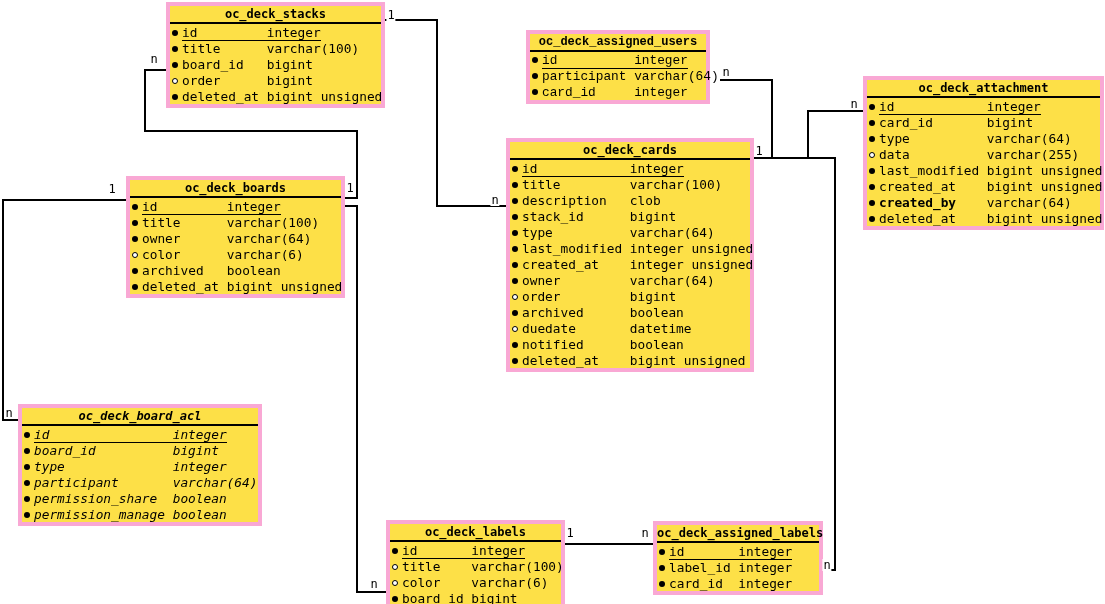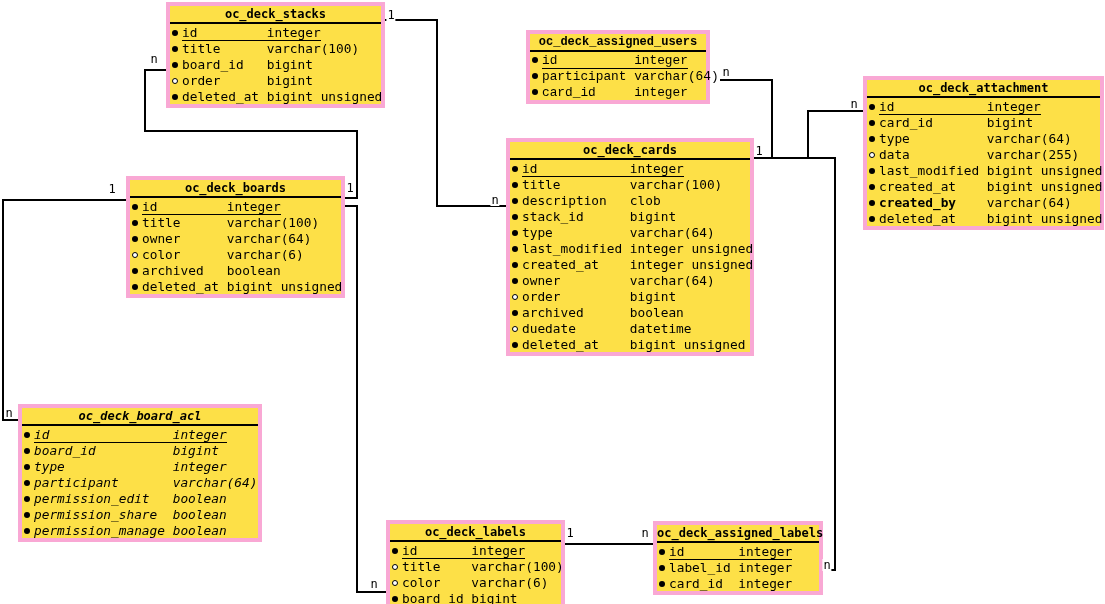--- a/index.html
+++ b/index.html
@@ -99,29 +99,29 @@
       <div class="col-row"><span class="dot filled"></span><span class="col-name" style="width: 14ch;">title</span><span class="col-type">varchar(100)</span></div>
       <div class="col-row"><span class="dot filled"></span><span class="col-name" style="width: 14ch;">description</span><span class="col-type">clob</span></div>
       <div class="col-row"><span class="dot filled"></span><span class="col-name" style="width: 14ch;">stack_id</span><span class="col-type">bigint</span></div>
       <div class="col-row"><span class="dot filled"></span><span class="col-name" style="width: 14ch;">type</span><span class="col-type">varchar(64)</span></div>
       <div class="col-row"><span class="dot filled"></span><span class="col-name" style="width: 14ch;">last_modified</span><span class="col-type">integer unsigned</span></div>
       <div class="col-row"><span class="dot filled"></span><span class="col-name" style="width: 14ch;">created_at</span><span class="col-type">integer unsigned</span></div>
       <div class="col-row"><span class="dot filled"></span><span class="col-name" style="width: 14ch;">owner</span><span class="col-type">varchar(64)</span></div>
       <div class="col-row"><span class="dot open"></span><span class="col-name" style="width: 14ch;">order</span><span class="col-type">bigint</span></div>
       <div class="col-row"><span class="dot filled"></span><span class="col-name" style="width: 14ch;">archived</span><span class="col-type">boolean</span></div>
       <div class="col-row"><span class="dot open"></span><span class="col-name" style="width: 14ch;">duedate</span><span class="col-type">datetime</span></div>
+      <div class="col-row"><span class="dot filled"></span><span class="col-name" style="width: 14ch;">notified</span><span class="col-type">boolean</span></div>
       <div class="col-row"><span class="dot filled"></span><span class="col-name" style="width: 14ch;">deleted_at</span><span class="col-type">bigint unsigned</span></div>
     </div>
     <div class="table-box" style="left: 18px; top: 404px; width: 244px; font-style: italic;">
       <div class="table-header">oc_deck_board_acl</div>
       <div class="col-row pk"><span class="dot filled"></span><span class="col-name" style="width: 18ch;">id</span><span class="col-type">integer</span></div>
       <div class="col-row"><span class="dot filled"></span><span class="col-name" style="width: 18ch;">board_id</span><span class="col-type">bigint</span></div>
       <div class="col-row"><span class="dot filled"></span><span class="col-name" style="width: 18ch;">type</span><span class="col-type">integer</span></div>
       <div class="col-row"><span class="dot filled"></span><span class="col-name" style="width: 18ch;">participant</span><span class="col-type">varchar(64)</span></div>
-      <div class="col-row"><span class="dot filled"></span><span class="col-name" style="width: 18ch;">permission_edit</span><span class="col-type">boolean</span></div>
       <div class="col-row"><span class="dot filled"></span><span class="col-name" style="width: 18ch;">permission_share</span><span class="col-type">boolean</span></div>
       <div class="col-row"><span class="dot filled"></span><span class="col-name" style="width: 18ch;">permission_manage</span><span class="col-type">boolean</span></div>
     </div>
     <div class="table-box" style="left: 386px; top: 520px; width: 179px;">
       <div class="table-header">oc_deck_labels</div>
       <div class="col-row pk"><span class="dot filled"></span><span class="col-name" style="width: 9ch;">id</span><span class="col-type">integer</span></div>
       <div class="col-row"><span class="dot open"></span><span class="col-name" style="width: 9ch;">title</span><span class="col-type">varchar(100)</span></div>
       <div class="col-row"><span class="dot open"></span><span class="col-name" style="width: 9ch;">color</span><span class="col-type">varchar(6)</span></div>
       <div class="col-row"><span class="dot filled"></span><span class="col-name" style="width: 9ch;">board_id</span><span class="col-type">bigint</span></div>
     </div>

